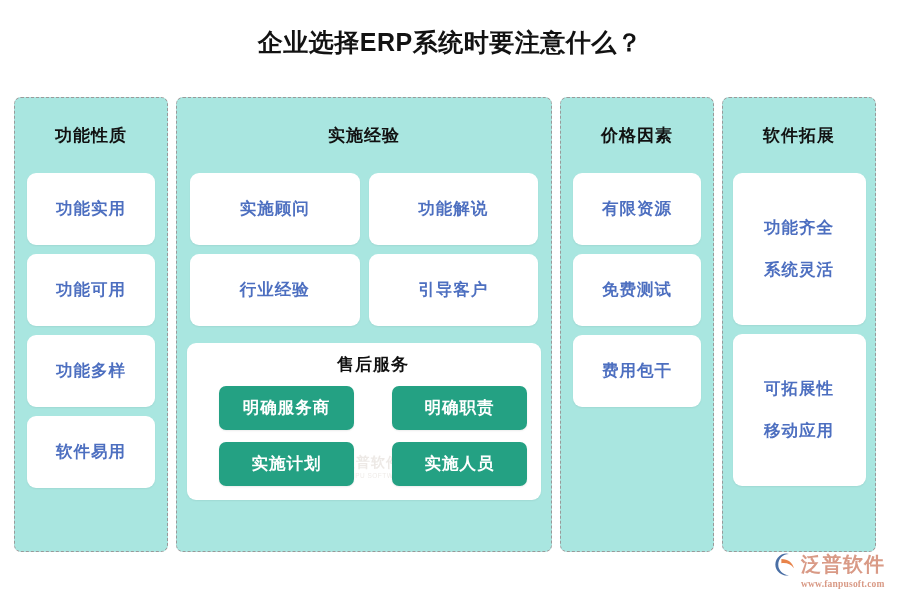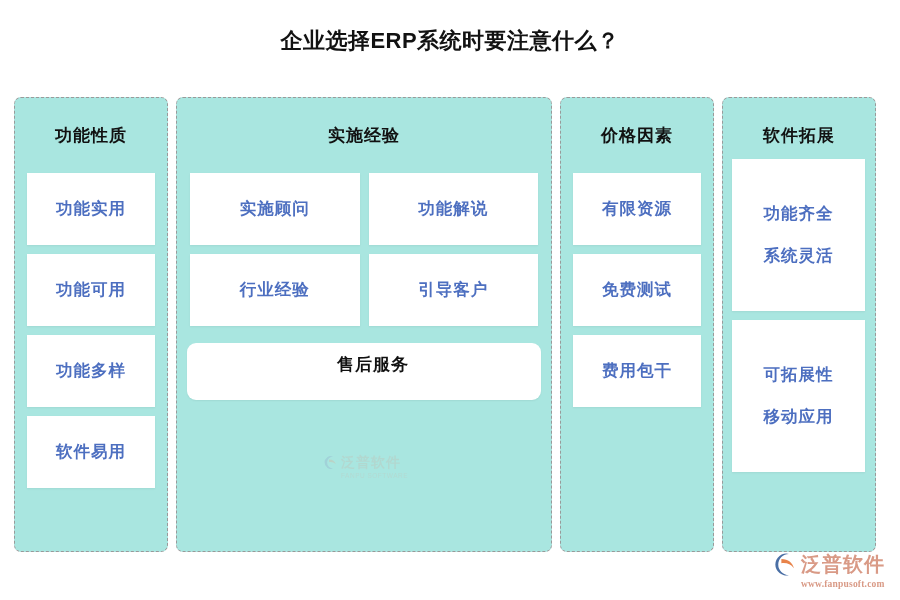--- a/index.html
+++ b/index.html
@@ -14,21 +14,21 @@
   .infographic{
     position:relative;
     width:900px;height:600px;
     box-sizing:border-box;
   }
   
   .title{
     position:absolute;
     left:0;top:26px;width:900px;
     text-align:center;
-    font-size:22px;
+    font-size:25px;
     font-weight:bold;
     letter-spacing:0.5px;
     color:#121212;
     white-space:nowrap;
   }
   
   .columns{
     position:absolute;
     left:14px;top:97px;
     width:876px;height:455px;
@@ -53,21 +53,21 @@
     font-weight:bold;
     color:#111111;
     margin-top:26px;
     margin-bottom:4px;
     letter-spacing:1px;
     white-space:nowrap;
   }
   
   .card{
     background:#ffffff;
-    border-radius:0;
+    border-radius:9px;
     box-shadow:0 1px 2px rgba(0,0,0,0.06);
     display:flex;
     flex-direction:column;
     align-items:center;
     justify-content:center;
     color:#4d6fc0;
     font-size:16.5px;
     font-weight:bold;
     letter-spacing:1px;
     box-sizing:border-box;
@@ -136,22 +136,23 @@
     font-size:16.5px;
     font-weight:bold;
     letter-spacing:1px;
     box-shadow:0 1px 2px rgba(0,0,0,0.08);
   }
   
   .tall-list{
     width:100%;
     display:flex;
     flex-direction:column;
-    align-items:flex-end;
+    align-items:center;
     gap:9px;
+    margin-top:14px;
   }
   .tall-list .card{
     width:133px;height:152px;
     gap:20px;
   }
   .tall-list .card span{ display:block; }
   
   .wm-inner{
     position:absolute;
     left:136px;top:106px;
@@ -250,20 +251,34 @@
           <div class="wm-row">
             <svg class="wm-mark" viewBox="0 0 40 40">
               <path d="M27 4 A17 17 0 1 0 27 36 A14 14 0 1 1 27 4 Z" fill="#8fa5c8"></path>
               <path d="M16 12 C26 12 32 17 34 25 C30 20 23 18 16 19 Z" fill="#e0a98e"></path>
             </svg>
             <span>泛普软件</span>
           </div>
           <div class="wm-sub">FANPU SOFTWARE</div>
         </div>
 
+        <div class="btn-grid">
+          <div class="gbtn">
+              <span>明确服务商</span>
+            </div>
+          <div class="gbtn">
+              <span>明确职责</span>
+            </div>
+          <div class="gbtn">
+              <span>实施计划</span>
+            </div>
+          <div class="gbtn">
+              <span>实施人员</span>
+            </div>
+        </div>
       </div>
     </div>
 
     <div class="panel narrow">
       <div class="panel-title">价格因素</div>
       <div class="col-list">
         <div class="card">
             <span>有限资源</span>
           </div>
         <div class="card">

